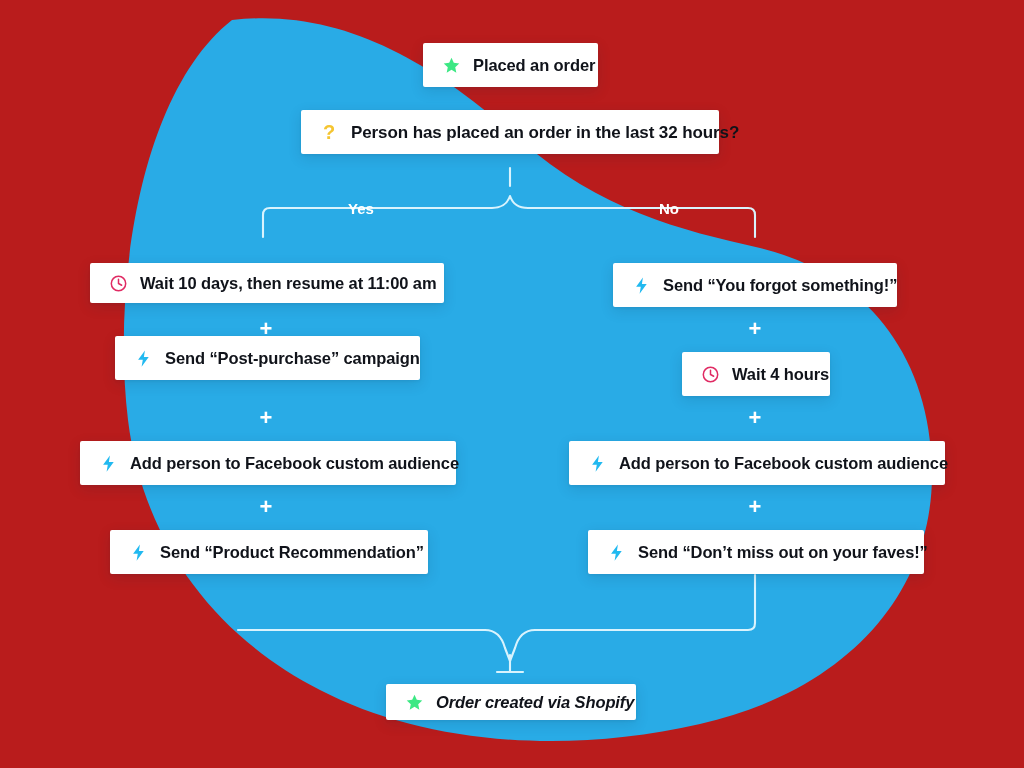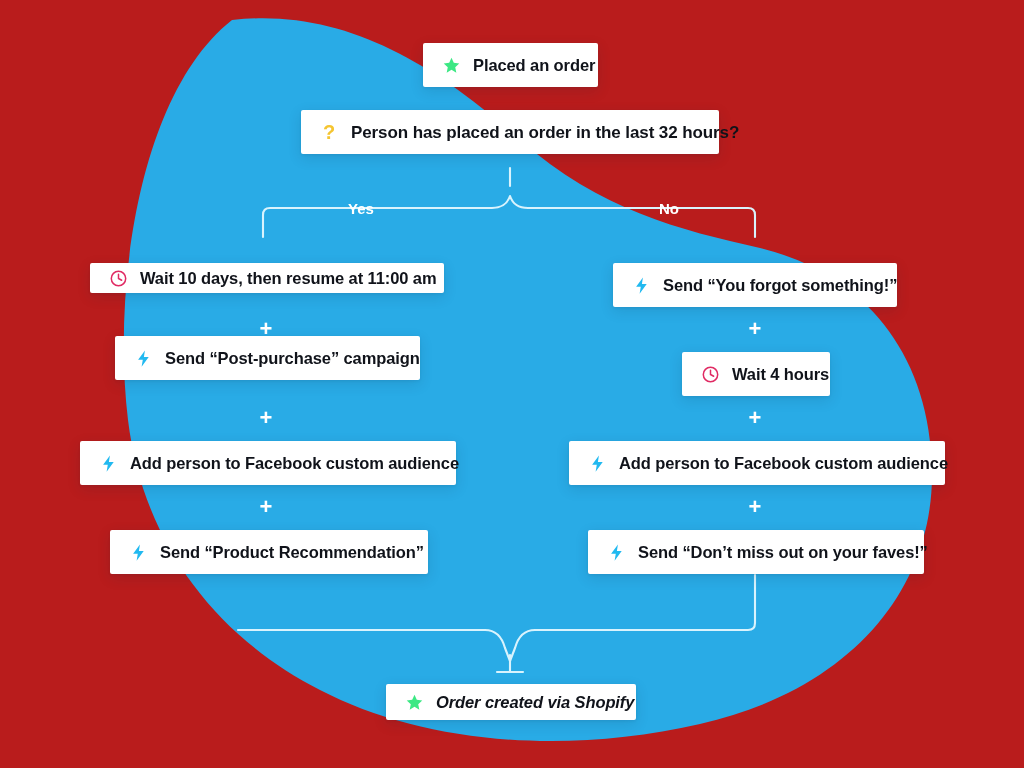--- a/index.html
+++ b/index.html
@@ -164,21 +164,21 @@
   <div class="card card-bigtxt" style="left:301px; top:110px; width:418px; height:44px;">
     <span class="ico">
       <span class="qmark">?</span>
     </span>
     <span class="txt">Person has placed an order in the last 32 hours?</span>
   </div>
 
   <div class="branch-label" style="left:361px; top:208px;">Yes</div>
   <div class="branch-label" style="left:669px; top:208px;">No</div>
 
-  <div class="card" style="left:90px; top:263px; width:354px; height:30px;">
+  <div class="card" style="left:90px; top:263px; width:354px; height:40px;">
     <span class="ico">
       <svg width="19" height="19" viewBox="0 0 24 24">
         <circle cx="12" cy="12" r="9.1" fill="none" stroke="#e02a63" stroke-width="1.9"></circle>
         <path d="M12 6.6 L12 12 L16 14.2" fill="none" stroke="#e02a63" stroke-width="1.9" stroke-linecap="round"></path>
       </svg>
     </span>
     <span class="txt">Wait 10 days, then resume at 11:00 am</span>
   </div>
 
   <div class="plus" style="left:266px; top:329px;">+</div>

